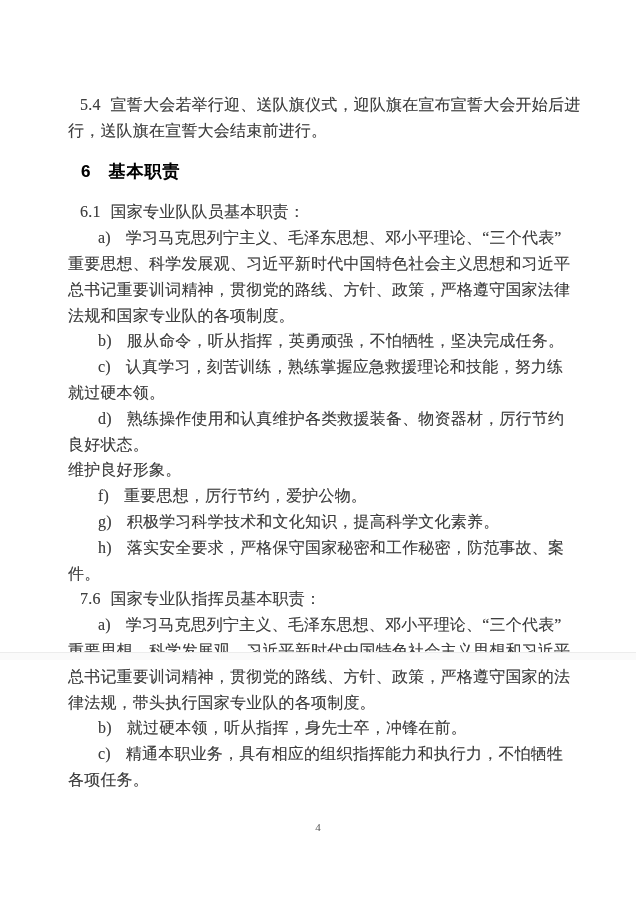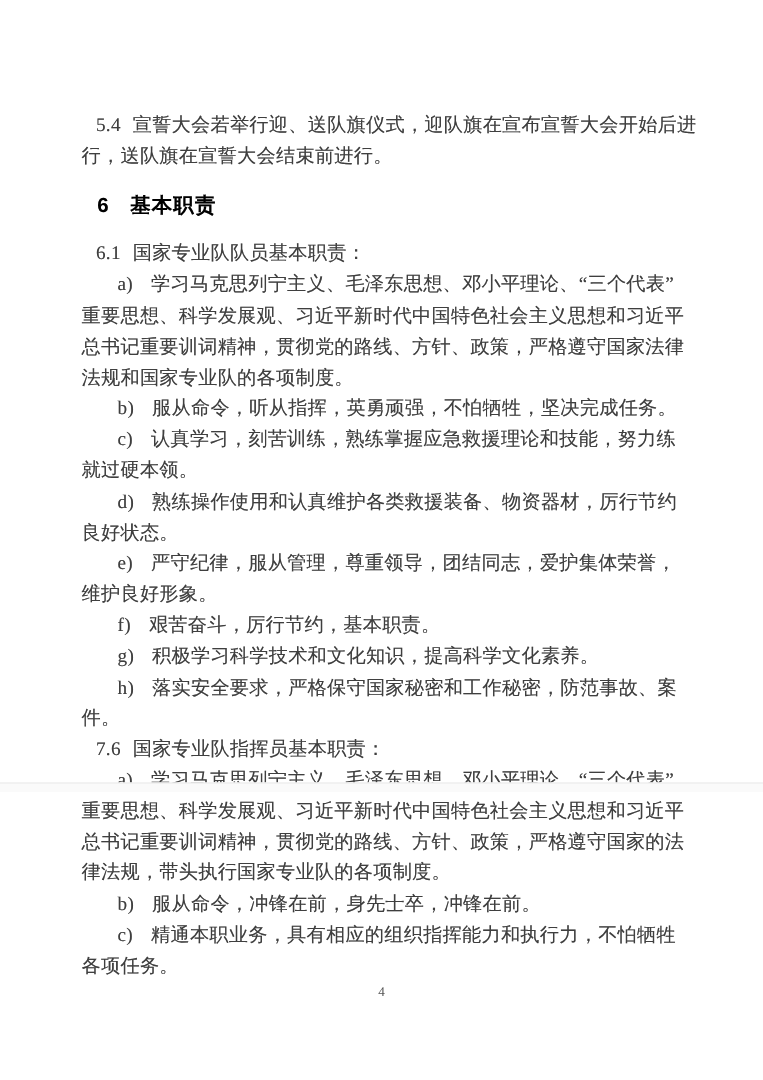--- a/index.html
+++ b/index.html
@@ -79,38 +79,37 @@
     <div class="ln">法规和国家专业队的各项制度。</div>
 
     <div class="ln p1"><span class="marker">b)</span><span>服从命令，听从指挥，英勇顽强，不怕牺牲，坚决完成任务。</span></div>
 
     <div class="ln p1"><span class="marker">c)</span><span>认真学习，刻苦训练，熟练掌握应急救援理论和技能，努力练</span></div>
     <div class="ln">就过硬本领。</div>
 
     <div class="ln p1"><span class="marker">d)</span><span>熟练操作使用和认真维护各类救援装备、物资器材，厉行节约</span></div>
     <div class="ln">良好状态。</div>
 
-    <div class="ln p1"><span class="marker">e)</span><span>严守纪律，服从管理，尊重领导，团结同志，爱护集体荣誉，</span></div>
     <div class="ln">维护良好形象。</div>
 
-    <div class="ln p1"><span class="marker">f)</span><span>艰苦奋斗，厉行节约，基本职责。</span></div>
+    <div class="ln p1"><span class="marker">f)</span><span>重要思想，厉行节约，爱护公物。</span></div>
 
     <div class="ln p1"><span class="marker">g)</span><span>积极学习科学技术和文化知识，提高科学文化素养。</span></div>
 
     <div class="ln p1"><span class="marker">h)</span><span>落实安全要求，严格保守国家秘密和工作秘密，防范事故、案</span></div>
     <div class="ln">件。</div>
 
     <div class="ln sec"><span class="num">7.6</span><span>国家专业队指挥员基本职责：</span></div>
 
     <div class="ln p1"><span class="marker">a)</span><span>学习马克思列宁主义、毛泽东思想、邓小平理论、“三个代表”</span></div>
     <div class="ln">重要思想、科学发展观、习近平新时代中国特色社会主义思想和习近平</div>
     <div class="ln">总书记重要训词精神，贯彻党的路线、方针、政策，严格遵守国家的法</div>
     <div class="ln">律法规，带头执行国家专业队的各项制度。</div>
 
-    <div class="ln p1"><span class="marker">b)</span><span>服从命令，冲锋在前，身先士卒，冲锋在前。</span></div>
+    <div class="ln p1"><span class="marker">b)</span><span>就过硬本领，听从指挥，身先士卒，冲锋在前。</span></div>
 
     <div class="ln p1"><span class="marker">c)</span><span>精通本职业务，具有相应的组织指挥能力和执行力，不怕牺牲</span></div>
     <div class="ln">各项任务。</div>
 
   </div>
 
   <div class="pagenum">4</div>
   <div class="bottom-strip"></div>
 </div>
 

